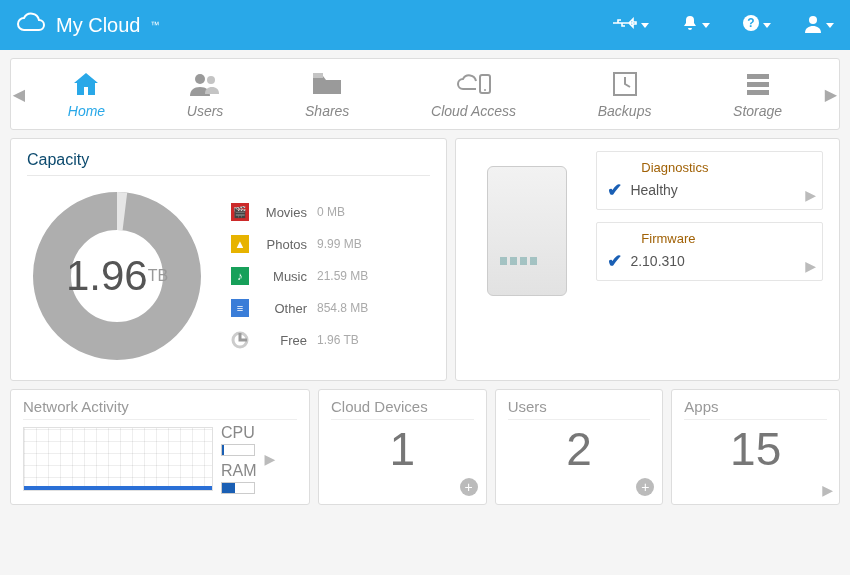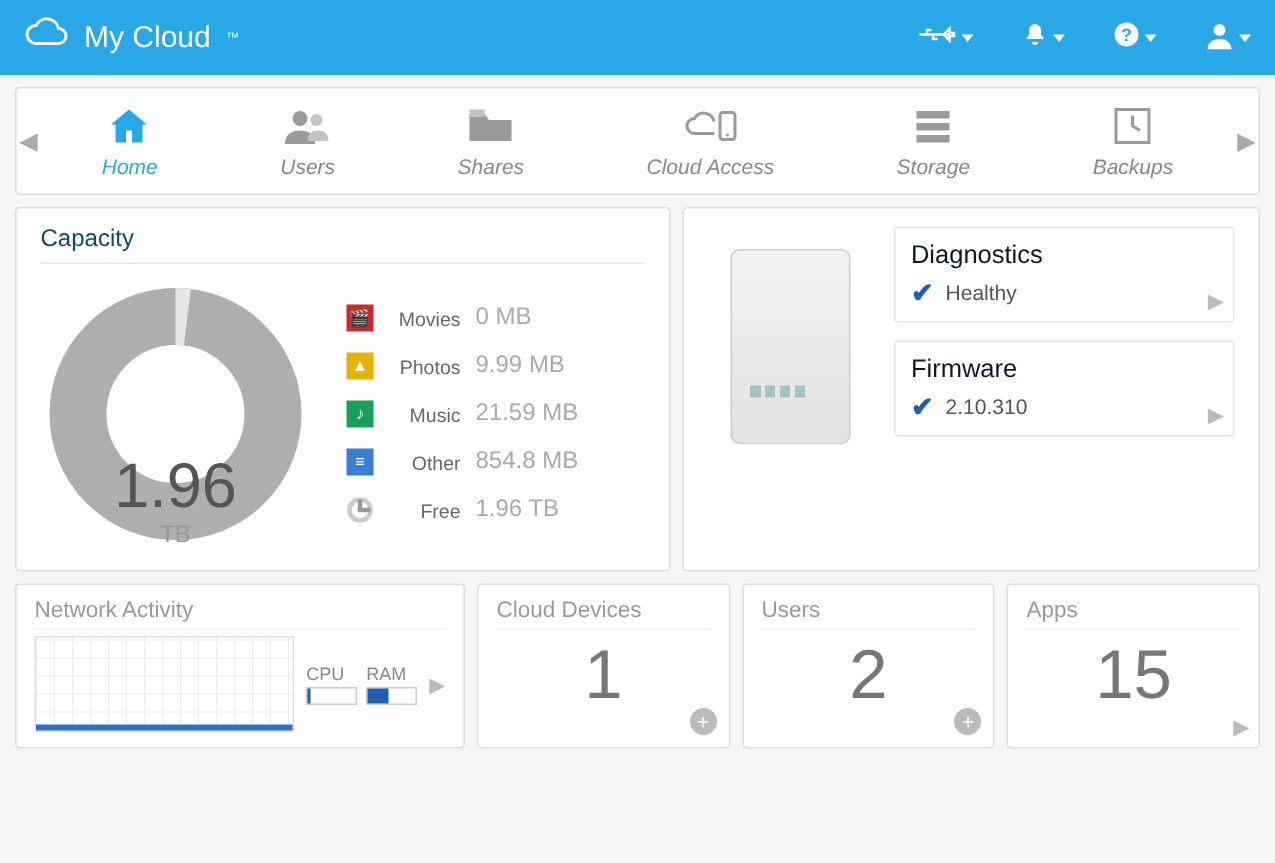--- a/index.html
+++ b/index.html
@@ -21,53 +21,53 @@
 .nav-icon { height: 30px; display: flex; align-items: center; }
 
 .row { display: flex; gap: 8px; }
 .panel { background: #fff; border: 1px solid #ddd; border-radius: 3px; padding: 12px 16px 14px; position: relative; }
 .panel-title { color: #0c4a6e; font-size: 16px; font-weight: 300; border-bottom: 1px solid #e8e8e8; padding-bottom: 6px; margin-bottom: 10px; }
 
 .capacity-panel { flex: 1.15; display: flex; }
 .capacity-body { display: flex; gap: 24px; align-items: center; flex: 1; }
 .donut { width: 180px; height: 180px; position: relative; }
 .donut svg { transform: rotate(-90deg); }
-.donut-center { position: absolute; inset: 0; display: flex; flex-direction: column; align-items: center; justify-content: flex-end; }
+.donut-center { position: absolute; inset: 0; display: flex; flex-direction: row; align-items: center; justify-content: center; }
 .donut-value { font-size: 42px; color: #555; font-weight: 300; }
 .donut-unit { font-size: 16px; color: #999; }
 .legend { display: flex; flex-direction: column; gap: 14px; }
 .legend-row { display: flex; align-items: center; gap: 10px; font-size: 13px; }
 .legend-icon { width: 18px; height: 18px; display: flex; align-items: center; justify-content: center; color: #fff; font-size: 11px; }
 .legend-label { color: #666; min-width: 48px; text-align: right; }
-.legend-val { color: #aaa; font-size: 16px; }
+.legend-val { color: #aaa; font-size: 12px; }
 
 .device-panel { flex: 1; }
 .device-body { display: flex; gap: 14px; align-items: flex-start; }
 .device-img { width: 110px; height: 160px; display: flex; align-items: center; justify-content: center; }
 .device-box { width: 80px; height: 130px; background: linear-gradient(#f2f2f2,#e2e2e2); border: 1px solid #ccc; border-radius: 6px; position: relative; }
 .device-box::after { content:""; position:absolute; left: 12px; top: 90px; width: 40px; height: 8px; background: repeating-linear-gradient(90deg,#7aa 0 7px, transparent 7px 10px); opacity: .6; }
 .device-info { flex: 1; display: flex; flex-direction: column; gap: 12px; }
 .info-card { border: 1px solid #e5e5e5; border-radius: 2px; padding: 8px 10px; position: relative; }
-.info-card-title { color: #0f172a; font-size: 17px; margin-bottom: 4px; }
+.info-card-title { color: #a16207; font-size: 13px; margin-bottom: 4px; margin-left: 34px; }
 .info-card-val { display: flex; align-items: center; gap: 8px; color: #555; font-size: 14px; }
 .check { color: #1a5fb4; font-size: 18px; font-weight: bold; }
 .panel-chevron { position: absolute; right: 6px; bottom: 6px; color: #bbb; font-size: 14px; }
 
 .bottom-row { display: flex; gap: 8px; }
 .small-panel { background: #fff; border: 1px solid #ddd; border-radius: 3px; padding: 8px 12px 10px; position: relative; }
 .small-title { color: #999; font-size: 15px; font-weight: 300; border-bottom: 1px solid #eee; padding-bottom: 4px; margin-bottom: 4px; }
 .net-panel { width: 300px; }
 .net-body { display: flex; gap: 8px; align-items: center; }
 .net-chart { width: 190px; height: 64px; border: 1px solid #e0e0e0; background:
   linear-gradient(#fff,#fff),
   repeating-linear-gradient(0deg, #eee 0 1px, transparent 1px 12px),
   repeating-linear-gradient(90deg, #eee 0 1px, transparent 1px 12px);
   background-blend-mode: multiply; position: relative; }
 .net-chart::after { content:""; position:absolute; left:0; right:0; bottom:0; height:4px; background:#2a6fd6; }
-.net-labels { display: flex; flex-direction: row; gap: 6px; font-size: 12px; color: #888; justify-content: flex-end; }
+.net-labels { display: flex; flex-direction: column; gap: 6px; font-size: 16px; color: #888; justify-content: flex-end; }
 .net-label { display: flex; flex-direction: column; gap: 2px; }
 .net-bar { width: 34px; height: 12px; border: 1px solid #ccc; position: relative; }
 .net-bar-fill { position: absolute; left: 0; top: 0; bottom: 0; background: #1a5fb4; }
 
 .stat-panel { flex: 1; display: flex; flex-direction: column; }
 .stat-val { font-size: 46px; color: #777; font-weight: 300; text-align: center; line-height: 1; padding-top: 2px; }
 .plus-btn { position: absolute; right: 8px; bottom: 8px; width: 18px; height: 18px; border-radius: 50%; background: #bbb; color: #fff; display: flex; align-items: center; justify-content: center; font-size: 14px; cursor: pointer; }
 </style>
 </head>
 <body>
@@ -150,36 +150,36 @@
             <svg width="36" height="26" viewBox="0 0 36 26">
               <path d="M20 18H7a5 5 0 010-10 7 7 0 0113 2" fill="none" stroke="#9a9a9a" stroke-width="2"></path>
               <rect x="24" y="4" width="10" height="18" rx="2" fill="none" stroke="#9a9a9a" stroke-width="2"></rect>
               <circle cx="29" cy="19" r="1" fill="#9a9a9a"></circle>
             </svg>
           </span>
         <span>Cloud Access</span>
       </div>
       <div class="nav-item">
         <span class="nav-icon">
+            <svg width="28" height="28" viewBox="0 0 28 28">
+              <rect x="3" y="3" width="22" height="22" fill="none" stroke="#9a9a9a" stroke-width="2"></rect>
+              <path d="M14 7v7l5 3" fill="none" stroke="#9a9a9a" stroke-width="2"></path>
+            </svg>
+          </span>
+        <span>Backups</span>
+      </div>
+      <div class="nav-item">
+        <span class="nav-icon">
             <svg width="28" height="26" viewBox="0 0 28 26">
               <rect x="3" y="3" width="22" height="5" fill="#9a9a9a"></rect>
               <rect x="3" y="11" width="22" height="5" fill="#9a9a9a"></rect>
               <rect x="3" y="19" width="22" height="5" fill="#9a9a9a"></rect>
             </svg>
           </span>
         <span>Storage</span>
-      </div>
-      <div class="nav-item">
-        <span class="nav-icon">
-            <svg width="28" height="28" viewBox="0 0 28 28">
-              <rect x="3" y="3" width="22" height="22" fill="none" stroke="#9a9a9a" stroke-width="2"></rect>
-              <path d="M14 7v7l5 3" fill="none" stroke="#9a9a9a" stroke-width="2"></path>
-            </svg>
-          </span>
-        <span>Backups</span>
       </div>
     </div>
     <div class="nav-arrow">▶</div>
   </div>
 
   <div class="row">
     <div class="panel capacity-panel" style="flex-direction:column">
       <div class="panel-title">Capacity</div>
       <div class="capacity-body">
         <div class="donut">

